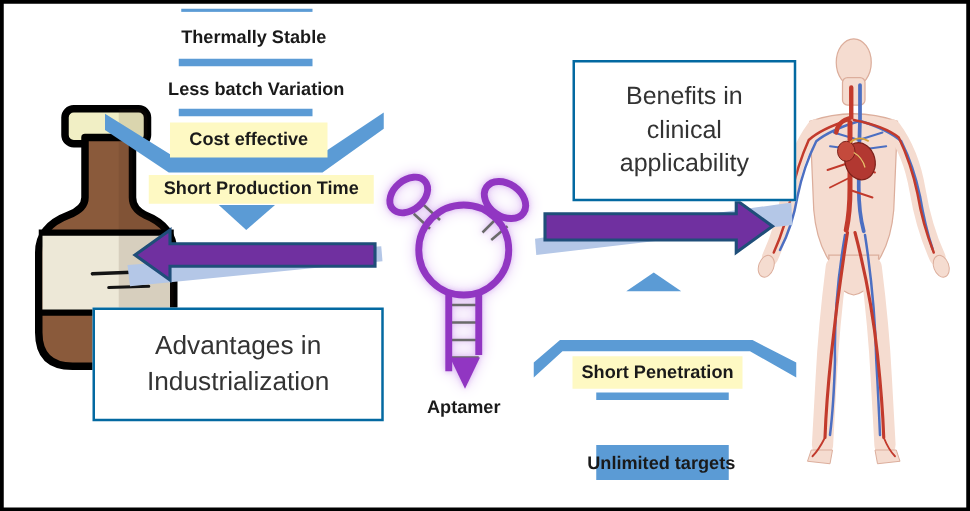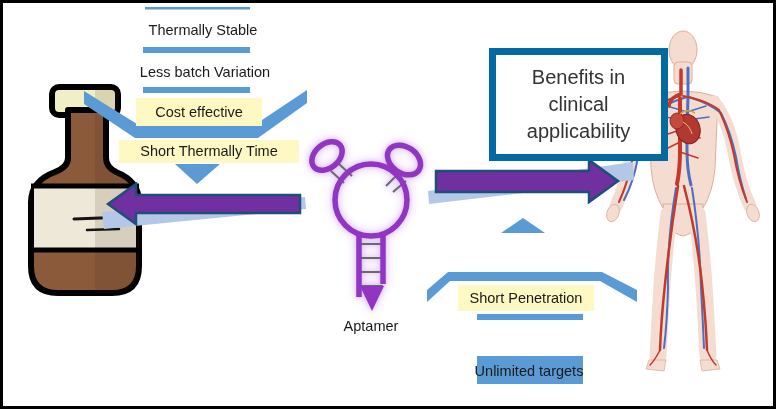--- a/index.html
+++ b/index.html
@@ -3,28 +3,28 @@
 <meta charset="utf-8">
 <style>
   html,body{margin:0;padding:0;background:#fff;}
   #canvas{
     position:relative; width:776px; height:409px; box-sizing:border-box;
     border:3px solid #000; background:#fff; overflow:hidden;
     font-family:"Liberation Sans", sans-serif;
   }
   #shapes{position:absolute; left:0; top:0; z-index:1;}
   .box{
-    position:absolute; z-index:2; background:#fff; border:7px solid #0369a1;
+    position:absolute; z-index:2; background:#fff; border:2px solid #0369a1;
     display:flex; align-items:center; justify-content:center; text-align:center;
-    color:#333; white-space:pre-line; box-sizing:border-box;margin-left:31px;
+    color:#333; white-space:pre-line; box-sizing:border-box;
   }
   #industrial-box{left:71px; top:243px; width:233px; height:91px; font-size:21px; line-height:1.35;}
   #clinical-box{left:455px; top:45px; width:179px; height:113px; font-size:20px; line-height:1.35;}
   .lbl{
-    position:absolute; z-index:3; font-weight:normal; font-size:14.5px; color:#1a1a1a;
+    position:absolute; z-index:3; font-weight:bold; font-size:14.5px; color:#1a1a1a;
     text-align:center; white-space:nowrap;
   }
   .lbl.whitebg{background:#fef9c3;}
   #lbl-thermally{left:120px; top:19px; width:160px;}
   #lbl-lessbatch{left:114px; top:61px; width:176px;}
   #lbl-costeffective{left:133px; top:95px; width:126px; height:28px; line-height:28px;}
   #lbl-shortprod{left:116px; top:137px; width:180px; height:23px; line-height:23px;}
   #lbl-aptamer{left:326px; top:315px; width:84px;text-align:center;}
   #lbl-nonimmuno{left:446px; top:242px; width:160px;}
   #lbl-highpen{left:455px; top:282px; width:136px; height:26px; line-height:26px;}
@@ -134,27 +134,29 @@
         <circle cx="371" cy="200" r="36"></circle>
         <ellipse cx="327" cy="156" rx="17" ry="12" transform="rotate(-40 327 156)"></ellipse>
         <ellipse cx="404" cy="160" rx="18" ry="13" transform="rotate(35 404 160)"></ellipse>
         <line x1="359" y1="234" x2="359" y2="297"></line>
         <line x1="383" y1="234" x2="383" y2="284"></line>
       </g>
       <polygon points="372,311 360,286 384,286" fill="#9136C2"></polygon>
     </g>
   </svg>
 
+  <div class="box" id="industrial-box">Advantages in
+Industrialization</div>
   <div class="box" id="clinical-box">Benefits in
 clinical
 applicability</div>
 
   <div class="lbl" id="lbl-thermally">Thermally Stable</div>
   <div class="lbl" id="lbl-lessbatch">Less batch Variation</div>
   <div class="lbl whitebg" id="lbl-costeffective">Cost effective</div>
-  <div class="lbl whitebg" id="lbl-shortprod">Short Thermally Time</div>
+  <div class="lbl whitebg" id="lbl-shortprod">Short Production Time</div>
 
   <div class="lbl" id="lbl-aptamer">Aptamer</div>
 
   <div class="lbl whitebg" id="lbl-highpen">Short Penetration</div>
   <div class="lbl" id="lbl-unlimited">Unlimited targets</div>
 
 </div>
 
 </body></html>

